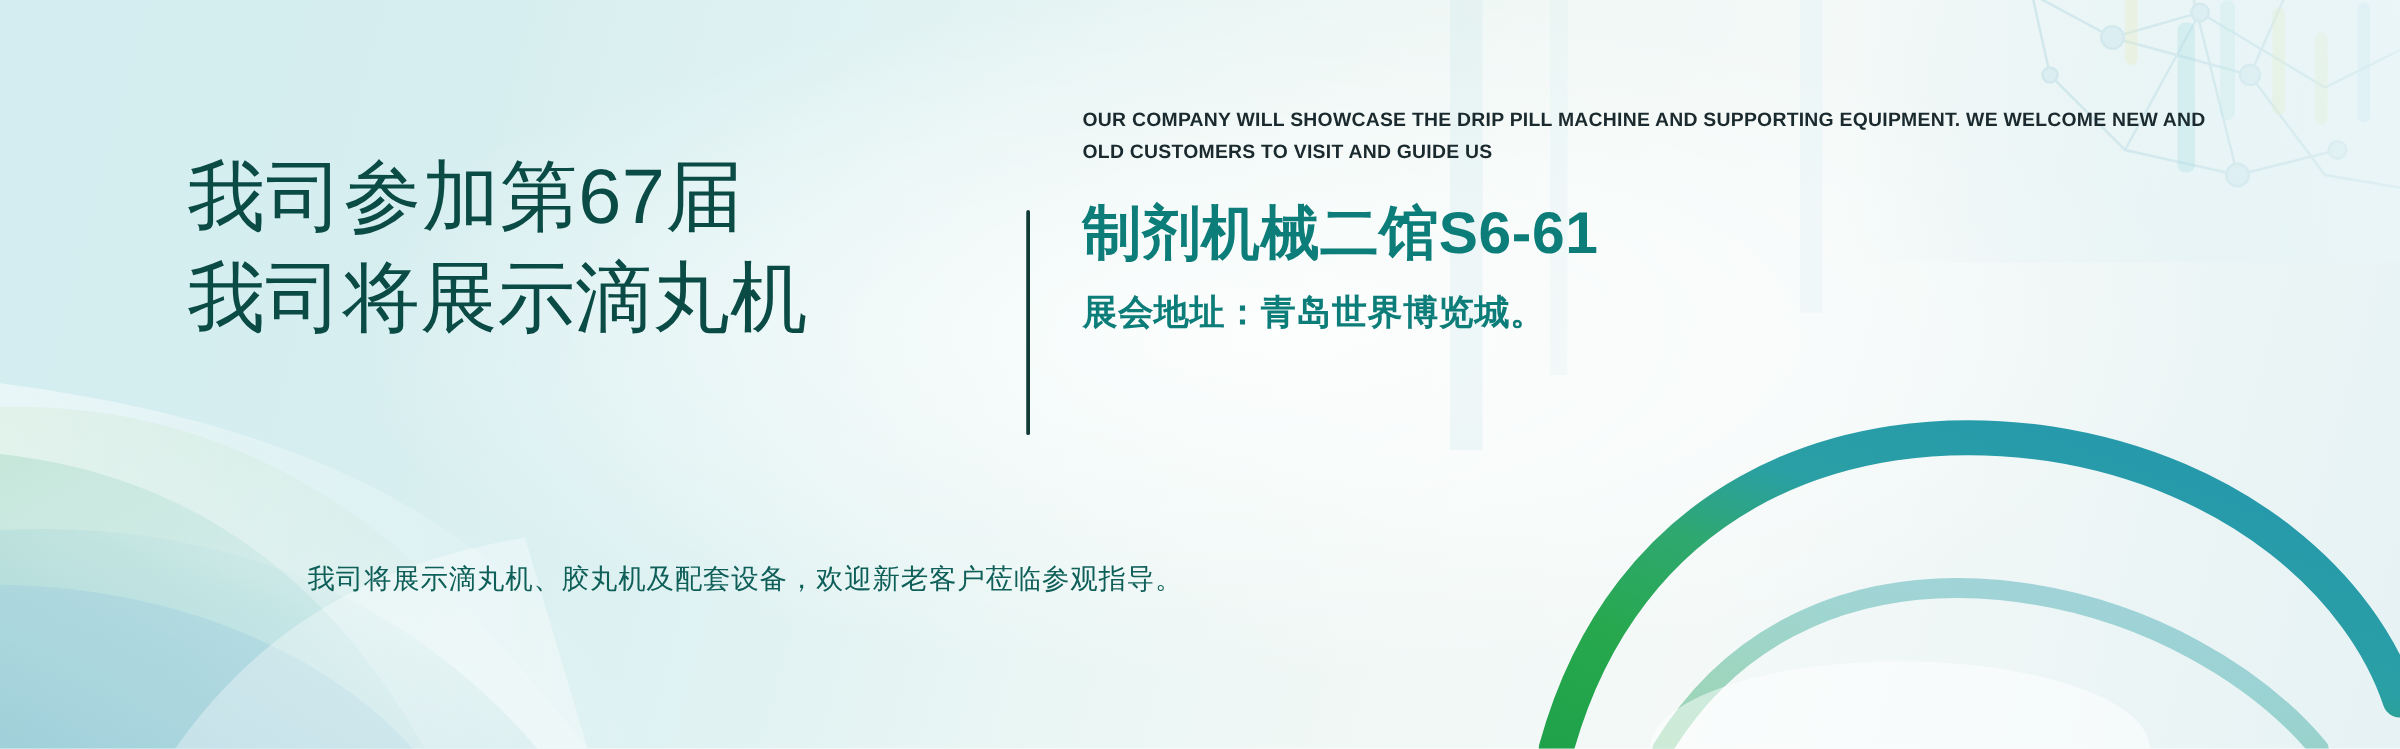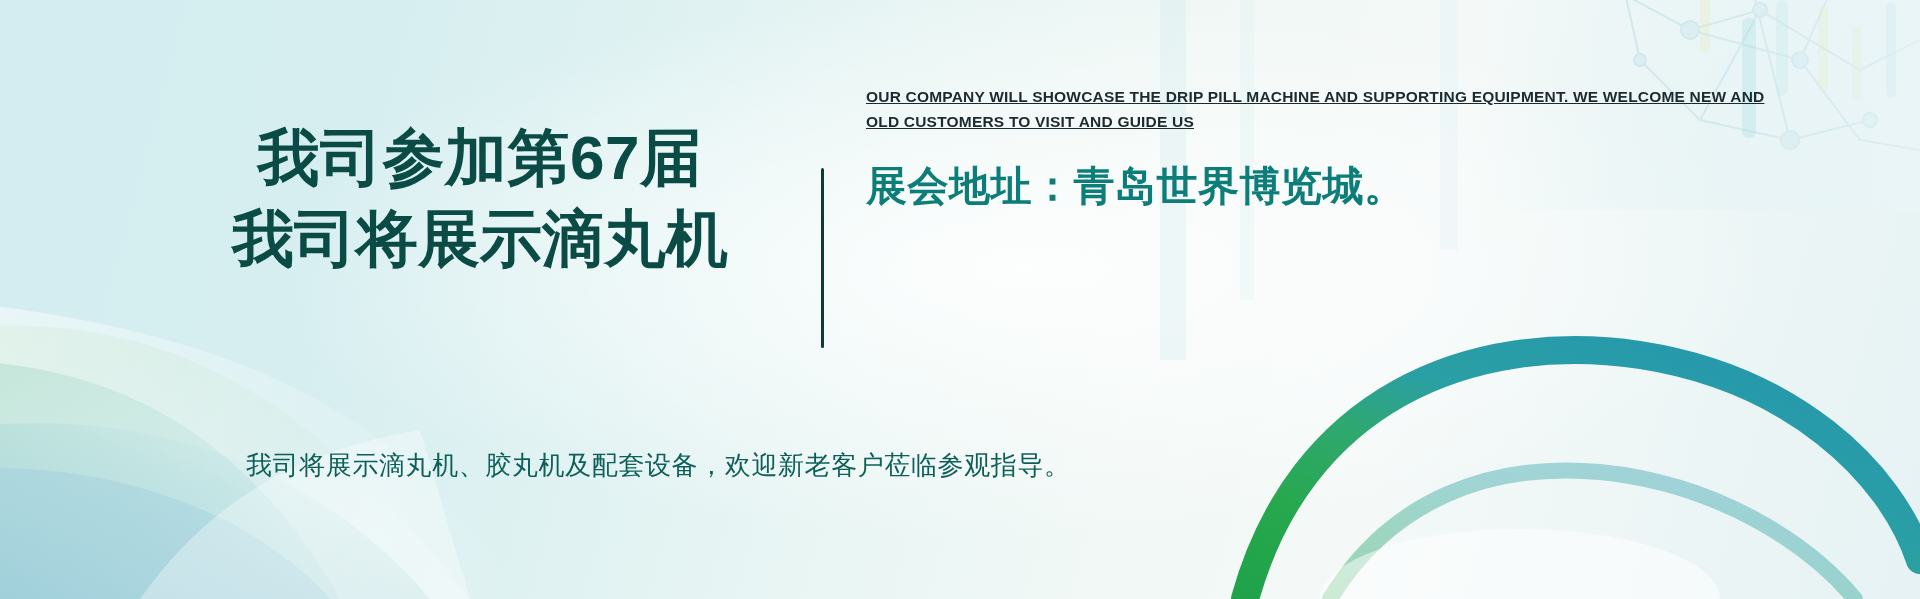--- a/index.html
+++ b/index.html
@@ -31,24 +31,24 @@
     pointer-events: none;
   }
   .bg-svg { position: absolute; inset: 0; width: 1920px; height: 599px; display:block; }
 
   
   .headline {
     position: absolute;
     left: 150px;
     top: 118px;
     width: 660px;
-    text-align: center;
+    text-align: left;
     color: #0b4b45;
     font-size: 62px;
-    font-weight: 700;
+    font-weight: 400;
     line-height: 1.30;
     letter-spacing: 0.5px;
     white-space: nowrap;
   }
   .headline .hl-line { display: block; }
   .headline .hl-line-3 { letter-spacing: 0px; }
 
   
   .divider {
     position: absolute;
@@ -68,49 +68,48 @@
     width: 1010px;
   }
   .eng-sub {
     color: #1b2a2e;
     font-size: 15.5px;
     font-weight: 600;
     letter-spacing: 0.2px;
     line-height: 1.62;
     width: 910px;
     margin: 0 0 24px 0;
-    text-decoration: underline;
   }
   .hall {
     color: #0d7d79;
     font-size: 47px;
     font-weight: 700;
     letter-spacing: 0.5px;
     line-height: 1.18;
     margin: 0 0 16px 0;
     white-space: nowrap;
   }
   .info-line {
     color: #0d7d79;
-    font-size: 41px;
+    font-size: 28px;
     font-weight: 700;
     line-height: 1.40;
     letter-spacing: 0.5px;
     white-space: nowrap;
     margin: 0;
   }
   .info-line + .info-line { margin-top: 6px; }
 
   
   .caption {
     position: absolute;
     left: 246px;
     top: 448px;
     color: #0f5f59;
-    font-size: 26px;
+    font-size: 22px;
     font-weight: 500;
     letter-spacing: 0.6px;
     white-space: nowrap;
   }
 </style>
 </head>
 <body>
 
 <div id="banner">
 
@@ -205,20 +204,21 @@
   <div class="headline">
     <span class="hl-line hl-line-1">我司参加第67届</span>
     <span class="hl-line hl-line-3">我司将展示滴丸机</span>
   </div>
 
   <div class="divider"></div>
 
   <div class="right-col">
     <p class="eng-sub">OUR COMPANY WILL SHOWCASE THE DRIP PILL MACHINE AND SUPPORTING EQUIPMENT. WE WELCOME NEW AND OLD CUSTOMERS TO VISIT AND GUIDE US</p>
 
+    <h2 class="hall">制剂机械二馆S6-61</h2>
 
     <p class="info-line">展会地址：青岛世界博览城。</p>
 
   </div>
 
   <div class="caption">我司将展示滴丸机、胶丸机及配套设备，欢迎新老客户莅临参观指导。</div>
 
 </div>
 
 </body></html>

